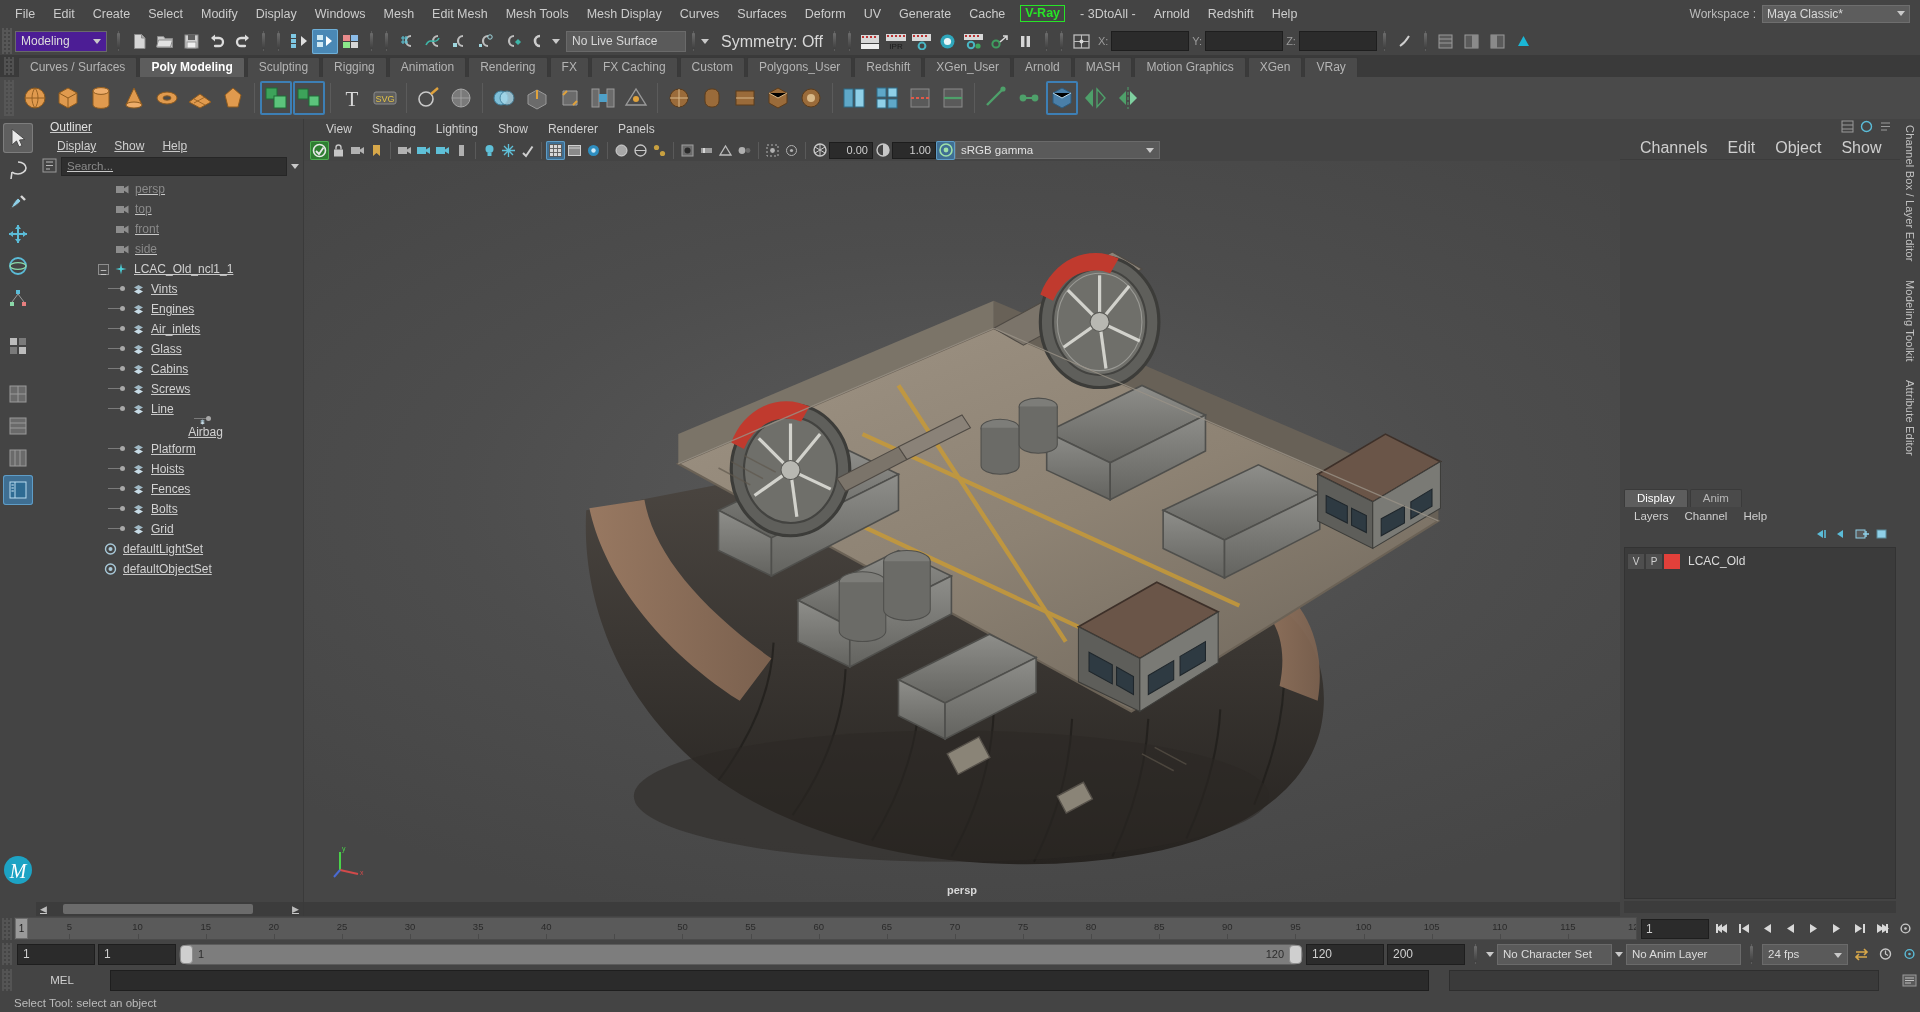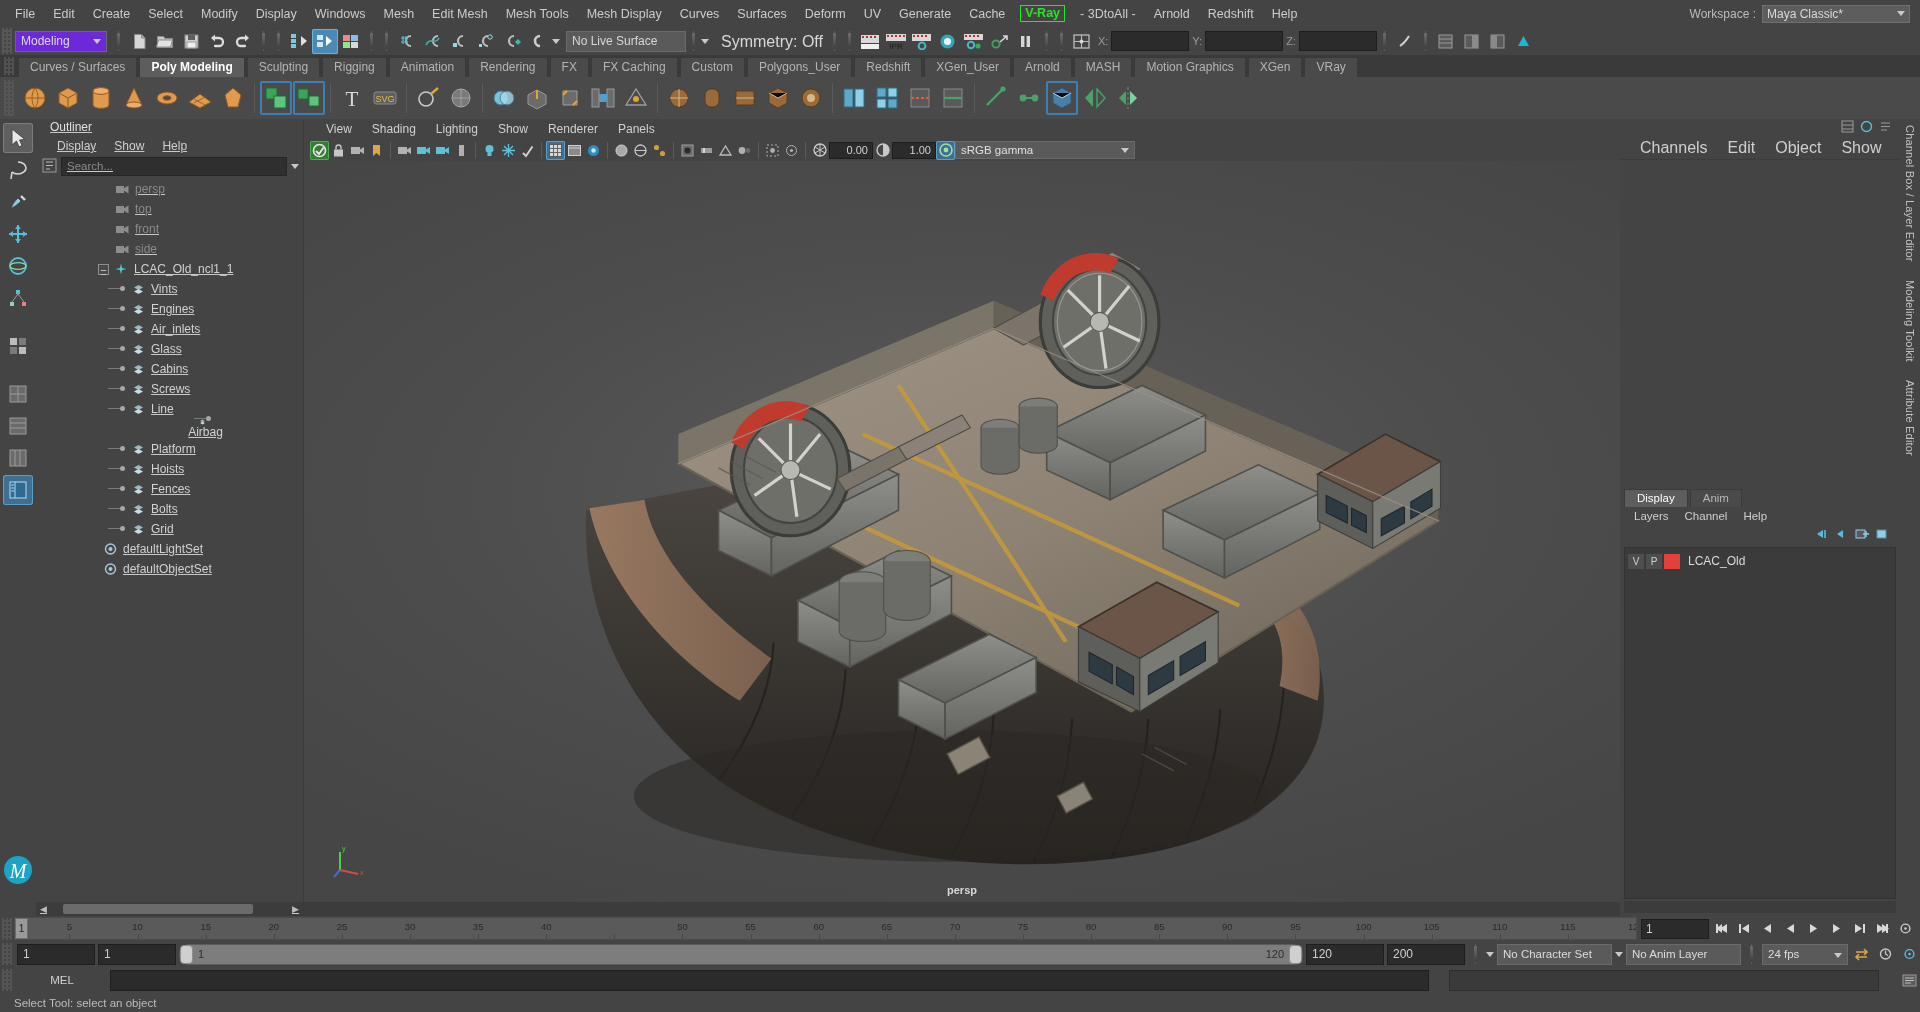--- a/index.html
+++ b/index.html
@@ -19,21 +19,21 @@
   .menubar .mi.vray { color:#27e527; border:1px solid #27e527; padding:0 4px; height:17px; line-height:15px; margin:0 6px; font-weight:bold;}
   .ws-right { margin-left:auto; display:flex; align-items:center; padding-right:10px; gap:6px;}
   .ws-label { color:#bdbdbd; font-size:12px;}
   .ws-select { width:148px; height:18px; background:#5d5d5d; border:1px solid #6e6e6e; display:flex; align-items:center; padding:0 4px; font-size:12px; color:#d8d8d8; position:relative;}
   .ws-select .caret { position:absolute; right:4px; }
   .caret { width:0;height:0;border-left:4px solid transparent;border-right:4px solid transparent;border-top:5px solid #c9c9c9;}
 
   
   .statusline { height:28px; background:#444444; display:flex; align-items:center; flex:0 0 28px; padding-left:2px; gap:0;}
   .gripper { width:10px; height:26px; background-image:repeating-linear-gradient(0deg,#5c5c5c 0 2px,transparent 2px 4px),repeating-linear-gradient(90deg,#5c5c5c 0 2px,transparent 2px 4px); background-size:4px 4px; opacity:.8; margin-right:3px;}
-  .menuset { width:92px; height:21px; background:#6d28d9; border:1px solid #6a6a6a; display:flex; align-items:center; padding:0 5px; font-size:12px; color:#dcdcdc; position:relative; margin-right:4px;}
+  .menuset { width:92px; height:21px; background:#4c1d95; border:1px solid #6a6a6a; display:flex; align-items:center; padding:0 5px; font-size:12px; color:#dcdcdc; position:relative; margin-right:4px;}
   .menuset .caret { position:absolute; right:5px;}
   .sep { width:1px; height:20px; background:#5c5c5c; margin:0 7px; position:relative;}
   .sep:before{content:"";position:absolute;left:-1px;top:2px;width:3px;height:16px;background:linear-gradient(180deg,#6d6d6d,#3f3f3f);border-radius:1px;}
   .ibtn { width:26px; height:25px; display:flex; align-items:center; justify-content:center; cursor:pointer; border-radius:2px;}
   .ibtn.on { background:#4a88b5; box-shadow:inset 0 0 0 1px #6fb0d8;}
   .ibtn svg { display:block; }
   .field { height:20px; background:#2b2b2b; border:1px solid #1e1e1e; color:#d0d0d0; font-size:12px; padding:0 5px; line-height:18px;}
   .live { width:120px; height:21px; background:#5a5a5a; border:1px solid #6a6a6a; color:#d8d8d8; font-size:12px; padding:0 5px; line-height:19px;}
   .symm { height:21px; color:#d8d8d8; font-size:16px; line-height:21px; padding:0 4px;}
   .axlabel { color:#9a9a9a; font-size:11px; padding:0 3px;}
@@ -79,21 +79,21 @@
   
   .viewportwrap { flex:1 1 auto; display:flex; flex-direction:column; min-width:0; background:#444;}
   .vp-menu { height:20px; display:flex; align-items:center; padding-left:12px; background:#444;}
   .vp-menu span { font-size:12px; color:#d0d0d0; padding:0 10px; line-height:18px; cursor:default;}
   .vp-tools { height:22px; background:#444; display:flex; align-items:center; padding-left:6px; gap:0;}
   .vbtn { width:19px;height:19px;display:flex;align-items:center;justify-content:center;cursor:pointer;border-radius:2px;}
   .vbtn.on { background:#2f7e32; box-shadow:inset 0 0 0 1px #4fae52;}
   .vbtn.onb { background:#3f6f93; box-shadow:inset 0 0 0 1px #5f9dc7;}
   .vsep { width:1px;height:17px;background:#5a5a5a;margin:0 4px;}
   .vfield { width:44px;height:17px;background:#2b2b2b;border:1px solid #1d1d1d;color:#cfcfcf;font-size:11px;text-align:right;padding-right:4px;line-height:15px;}
-  .cmspace { width:180px;height:18px;background:#5a5a5a;border:1px solid #6a6a6a;color:#e0e0e0;font-size:11.5px;padding:0 5px;line-height:16px;position:relative;}
+  .cmspace { width:205px;height:18px;background:#5a5a5a;border:1px solid #6a6a6a;color:#e0e0e0;font-size:11.5px;padding:0 5px;line-height:16px;position:relative;}
   .cmspace .caret{position:absolute;right:5px;top:6px;}
   .viewport { flex:1 1 auto; position:relative; overflow:hidden; background:#4e4e4e;}
   .vp-canvas { position:absolute; inset:0; background:
       radial-gradient(ellipse 70% 60% at 50% 45%, #5b5b5b 0%, #4d4d4d 55%, #464646 100%);}
   .vp-label { position:absolute; bottom:6px; left:50%; transform:translateX(-50%); font-size:11px; color:#d8d8d8; font-weight:bold;}
   .axisgiz { position:absolute; left:28px; bottom:24px; width:34px; height:34px;}
   .vp-scroll { height:14px; background:#3c3c3c;}
 
   
   .rightpanel { width:280px; background:#444444; display:flex; flex-direction:column; flex:0 0 280px;}

